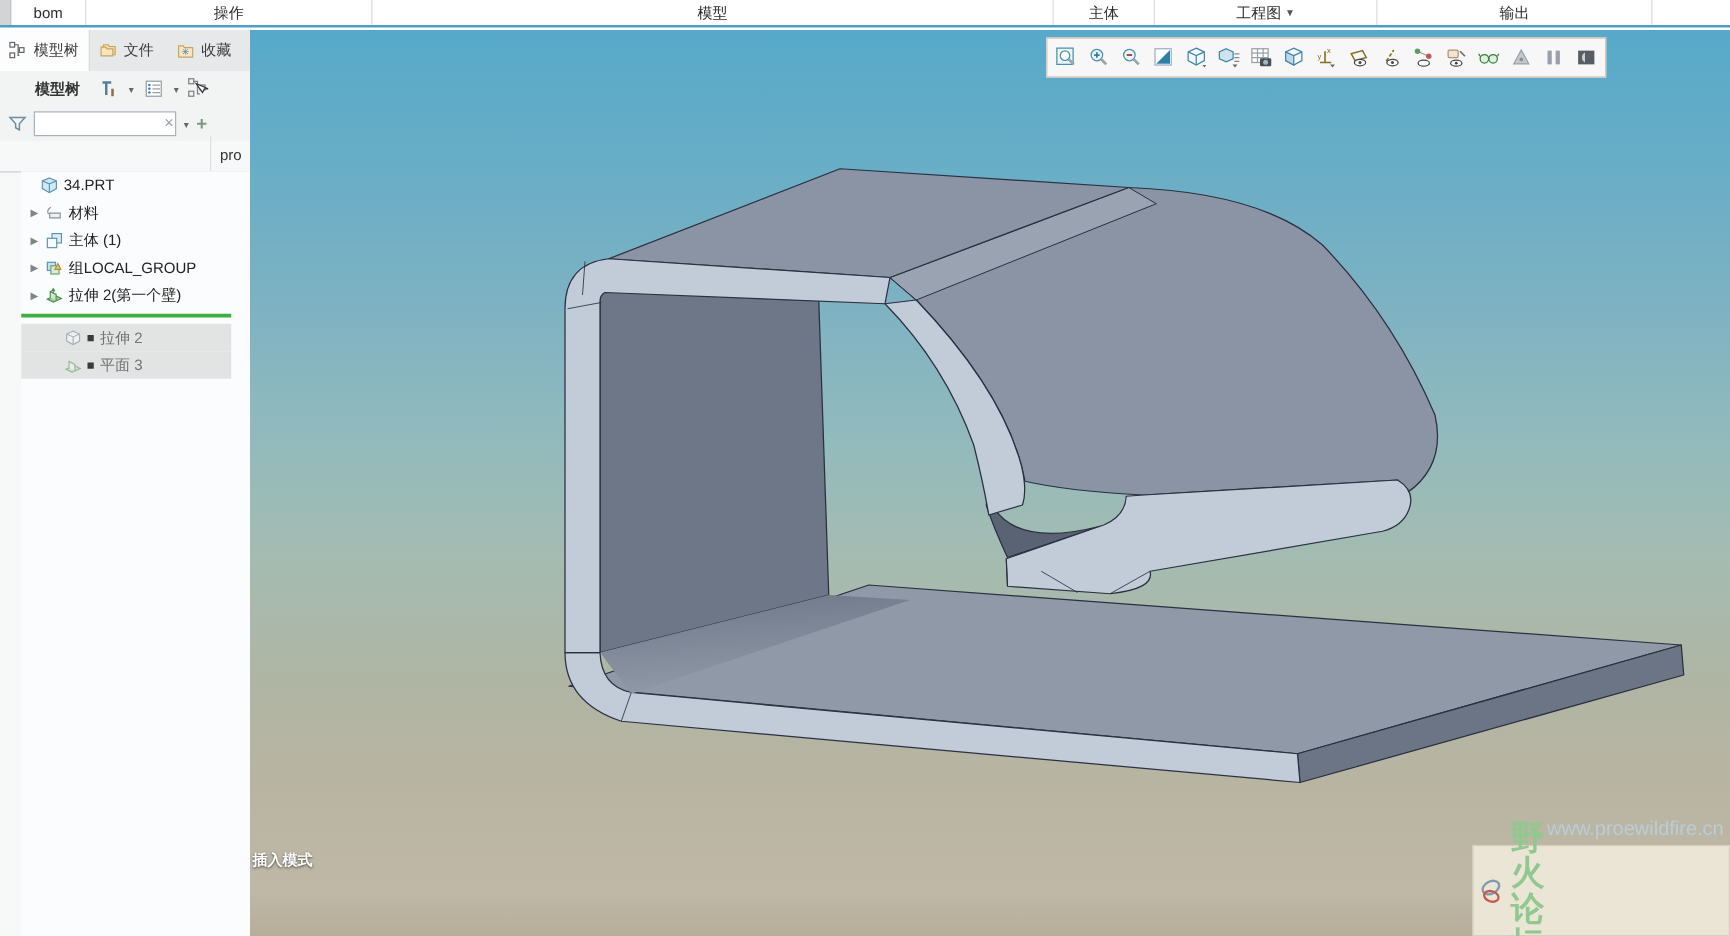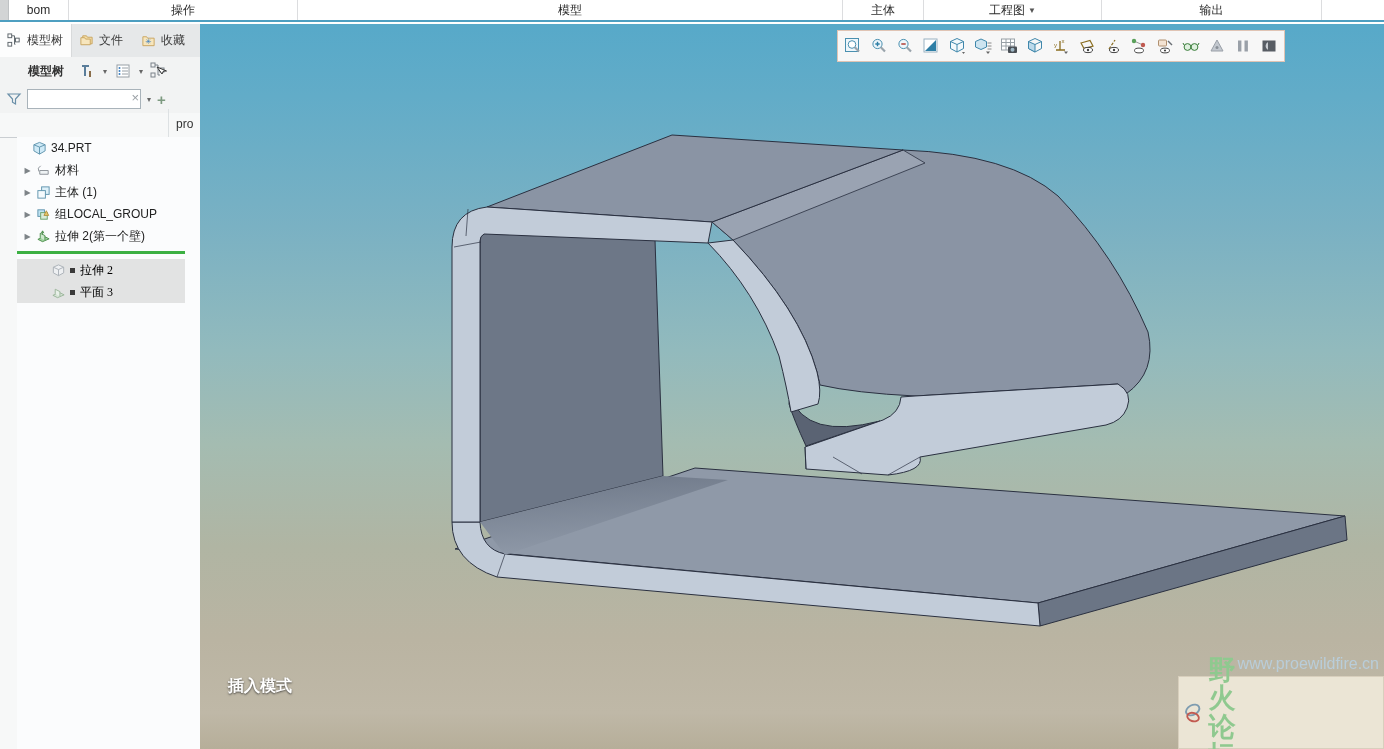--- a/index.html
+++ b/index.html
@@ -33,35 +33,35 @@
   .panel-colhead{height:24px;position:relative;border-bottom:1px solid #caced2;background:#f7f8f8;}
   .panel-colhead .ch{position:absolute;left:176px;top:4px;font-size:12px;color:#333;}
   .col-divider{position:absolute;left:168px;top:85px;bottom:0;width:1px;background:#dde1e3;}
 
   .tree{position:absolute;left:0;top:113px;right:0;bottom:0;background:#fbfcfd;font-size:12px;color:#222;margin-left:17px;}
   .trow{height:22px;display:flex;align-items:center;gap:4px;padding-left:6px;cursor:default;}
   .trow .arr{width:9px;font-size:8px;color:#7e8488;text-align:center;flex:none;}
   .trow .lbl{white-space:nowrap;}
   .trow.root{padding-left:15px;}
   .insert-line{width:168px;height:3px;background:#3cb043;margin:4px 0 5px 0;}
-  .trow.suppressed{width:168px;box-sizing:border-box;background:#e2e3e3;color:#000000;padding-left:34px;font-family:Liberation Serif, serif;}
+  .trow.suppressed{width:168px;box-sizing:border-box;background:#e2e3e3;color:#737373;padding-left:34px;}
   .sq-marker{width:5px;height:5px;background:#3a3a3a;flex:none;margin-right:1px;}
   .ticon{width:15px;height:15px;flex:none;}
 
   
   .viewport{position:absolute;left:200px;top:24px;width:1184px;height:725px;
     background:linear-gradient(180deg,#57a9c9 0%,#62acc8 10%,#7ab1c3 28%,#92babd 45%,
                #a4bcb1 58%,#b0b5a3 72%,#bab4a2 85%,#bfb8a7 95%,#b6ae99 100%);}
   svg.model{position:absolute;left:0;top:0;width:100%;height:100%;}
 
   .vp-toolbar{position:absolute;left:637px;top:6px;height:32px;background:#f7f7f7;
       border:1px solid #e0c4b4;display:flex;align-items:center;padding:0 3px;gap:2px;box-sizing:border-box;}
   .vicon{width:24px;height:24px;display:flex;align-items:center;justify-content:center;cursor:default;}
 
-  .insert-mode{position:absolute;left:28px;bottom:52px;color:#fff;font-size:16px;font-weight:bold;
+  .insert-mode{position:absolute;left:2px;bottom:52px;color:#fff;font-size:12px;font-weight:bold;
       text-shadow:0 1px 2px rgba(40,40,40,.8);}
 
   .watermark{position:absolute;right:0;bottom:0;width:206px;height:73px;background:#ebe5d5;
       border:1px solid #d8cfbd;box-sizing:border-box;display:flex;align-items:center;padding:0 4px;gap:4px;}
   .wm-text{display:flex;flex-direction:row;line-height:1.05;}
   .wm-title{font-size:27px;font-weight:bold;color:#8fc98f;letter-spacing:2px;}
   .wm-url{font-size:16px;color:#b9cdd9;}
 </style>
 </head>
 <body>

